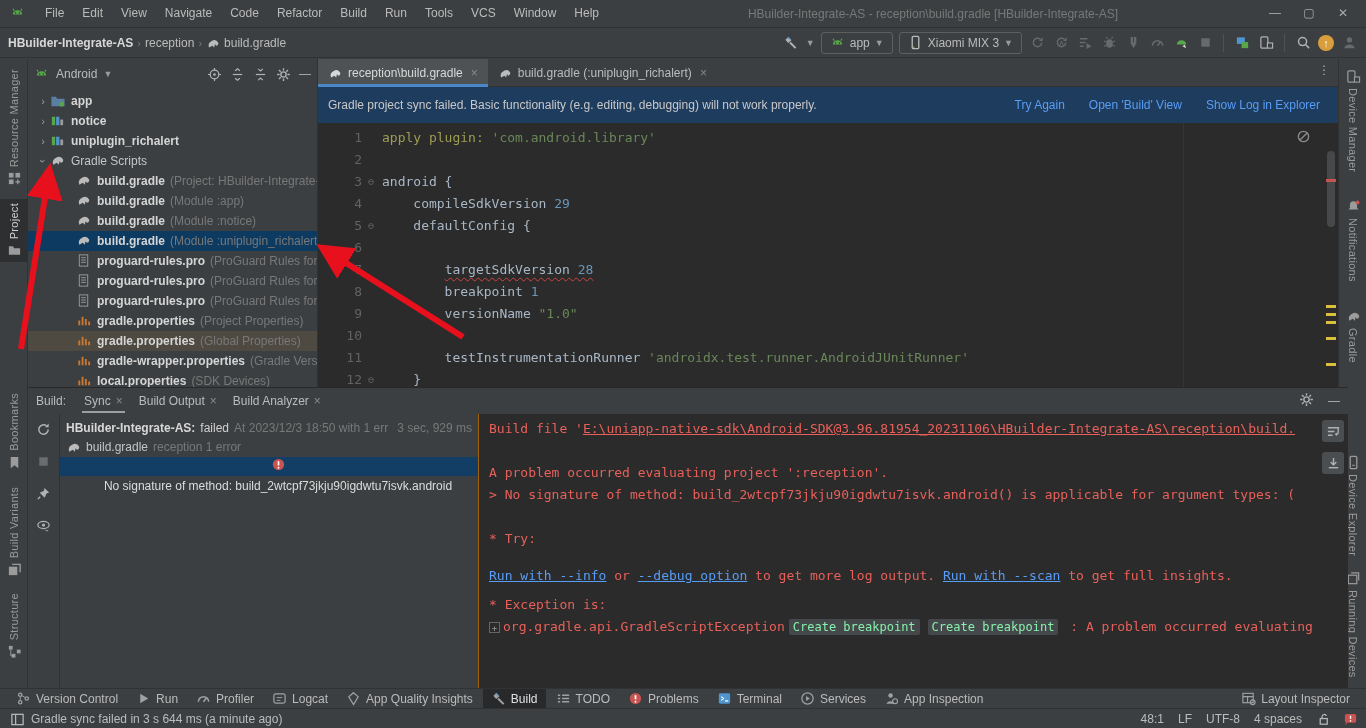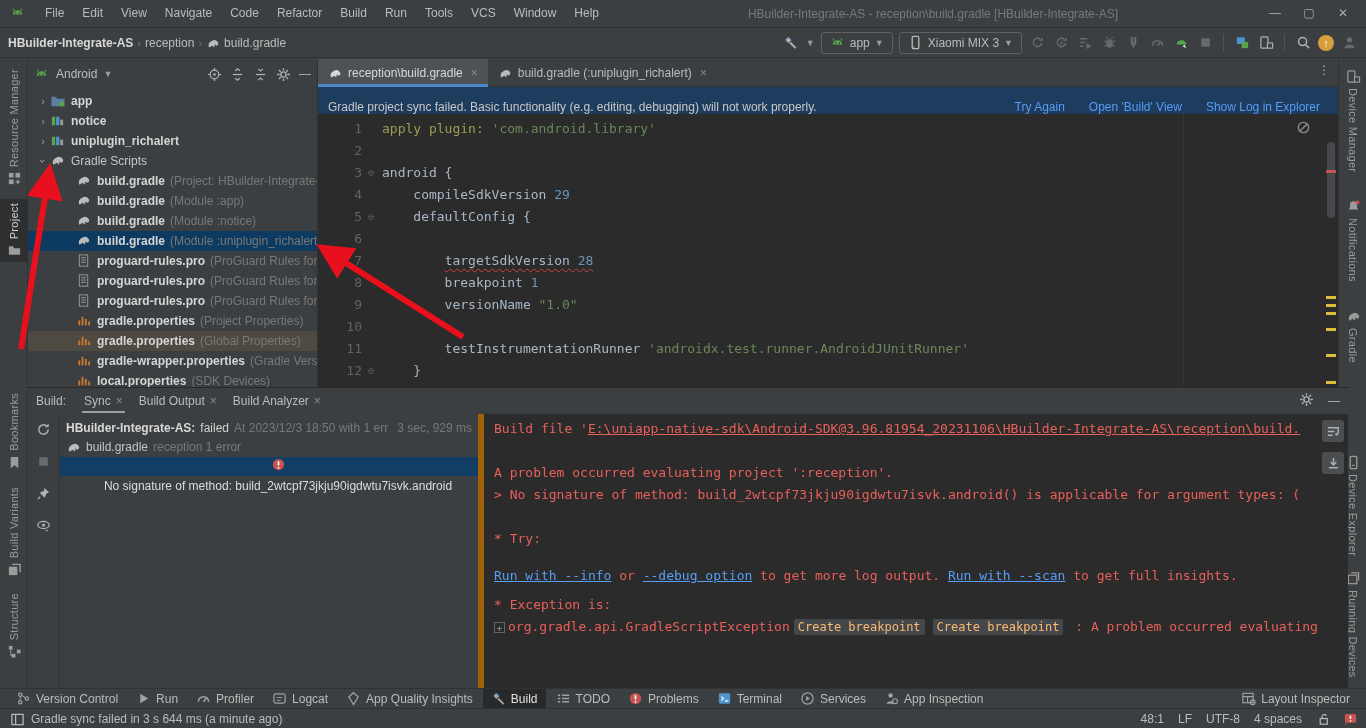--- a/index.html
+++ b/index.html
@@ -60,21 +60,21 @@
 
   
   .editor { flex:1; display:flex; flex-direction:column; background:#2b2b2b; position:relative; min-width:0; }
   .tabsbar { height:28px; background:#3c3f41; display:flex; border-bottom:1px solid #323232; position:relative; }
   .etab { display:flex; align-items:center; gap:6px; padding:0 10px; color:#bbbbbb; position:relative; }
   .etab .fico { width:14px; height:14px; display:inline-flex; }
   .etab .x { color:#8a8a8a; font-size:12px; margin-left:2px; }
   .etab.active { background:#4e5254; color:#d8d8d8; }
   .etab.active::after { content:""; position:absolute; left:0; right:0; bottom:-1px; height:3px; background:#4a88c7; }
   .tabs-more { margin-left:auto; color:#afb1b3; padding:4px 8px; }
-  .notif { height:27px; background:#1e3c5e; display:flex; align-items:flex-end; padding:0 10px; gap:22px; }
+  .notif { height:36px; background:#1e3c5e; display:flex; align-items:center; padding:0 10px; gap:22px; }
   .notif .msg { color:#c8c8c8; flex:1; white-space:nowrap; overflow:hidden; }
   .notif a { color:#589df6; text-decoration:none; white-space:nowrap; }
   .codearea { flex:1; position:relative; overflow:hidden; font-family:"DejaVu Sans Mono", monospace; font-size:13px; }
   .cline { position:absolute; left:0; right:0; height:22px; line-height:22px; white-space:pre; }
   .gut { position:absolute; left:0; width:44px; text-align:right; color:#606366; }
   .fold { position:absolute; left:50px; color:#606366; font-size:10px; }
   .ctext { position:absolute; left:64px; color:#a9b7c6; }
   .tk-kw { color:#9e9e53; }
   .tk-str { color:#6a8759; }
   .tk-num { color:#6897bb; }
@@ -99,27 +99,27 @@
   .bicons .dis { color:#6a6d70; }
   .btree { width:418px; flex:none; padding-top:5px; overflow:hidden; }
   .brow { height:19px; line-height:19px; display:flex; align-items:center; white-space:nowrap; padding:0 6px; gap:5px;justify-content:space-between; }
   .brow .tico { width:15px; height:15px; flex:none; display:inline-flex; }
   .brow .ttl { font-weight:bold; color:#d8d8d8; }
   .brow .st { color:#d0d0d0; }
   .brow .meta { color:#787878; overflow:hidden; text-overflow:ellipsis; flex:1; }
   .brow .tim { color:#787878; margin-left:auto; padding-left:4px; }
   .brow.sel { background:#123e66; color:#dcdcdc;flex-direction:column; }
   .brow.ind { padding-left:24px; }
-  .console { flex:1; background:#2b2b2b; border-left:6px solid #a16207; position:relative; overflow:hidden;
+  .console { flex:1; background:#2b2b2b; border-left:1px solid #a16207; position:relative; overflow:hidden;
     font-family:"DejaVu Sans Mono", monospace; font-size:13px; }
   .kline { position:absolute; left:10px; right:30px; height:22px; line-height:22px; white-space:pre; overflow:hidden; }
   .seg-err { color:#e8605a; }
   .seg-errlink { color:#e8605a; text-decoration:underline; }
   .seg-link { color:#589df6; text-decoration:underline; }
-  .seg-hint { color:#fdba74; background:#45484a; border-radius:2px; padding:1px 4px; margin:0 4px; font-size:12px; }
+  .seg-hint { color:#86efac; background:#45484a; border-radius:2px; padding:1px 4px; margin:0 4px; font-size:12px; }
   .seg-plus { color:#9b9b9b; border:1px solid #666; font-size:9px; width:11px; height:11px; display:inline-flex;
     align-items:center; justify-content:center; margin-right:3px; vertical-align:middle; }
   .con-btns { position:absolute; right:4px; top:6px; display:flex; flex-direction:column; gap:10px; color:#afb1b3; }
   .con-btns .cb { width:22px; height:22px; background:#4b4e50; border-radius:3px; display:flex; align-items:center; justify-content:center; }
 
   
   .toolwinbar { position:absolute; left:0; right:0; bottom:20px; height:20px; background:#3c3f41; border-top:1px solid #323232;
     display:flex; align-items:center; padding:0 8px; gap:2px; }
   .twb-item { display:flex; align-items:center; gap:5px; padding:0 8px; height:20px; color:#bbbbbb; }
   .twb-item .svgi { color:#9fa1a3; }

